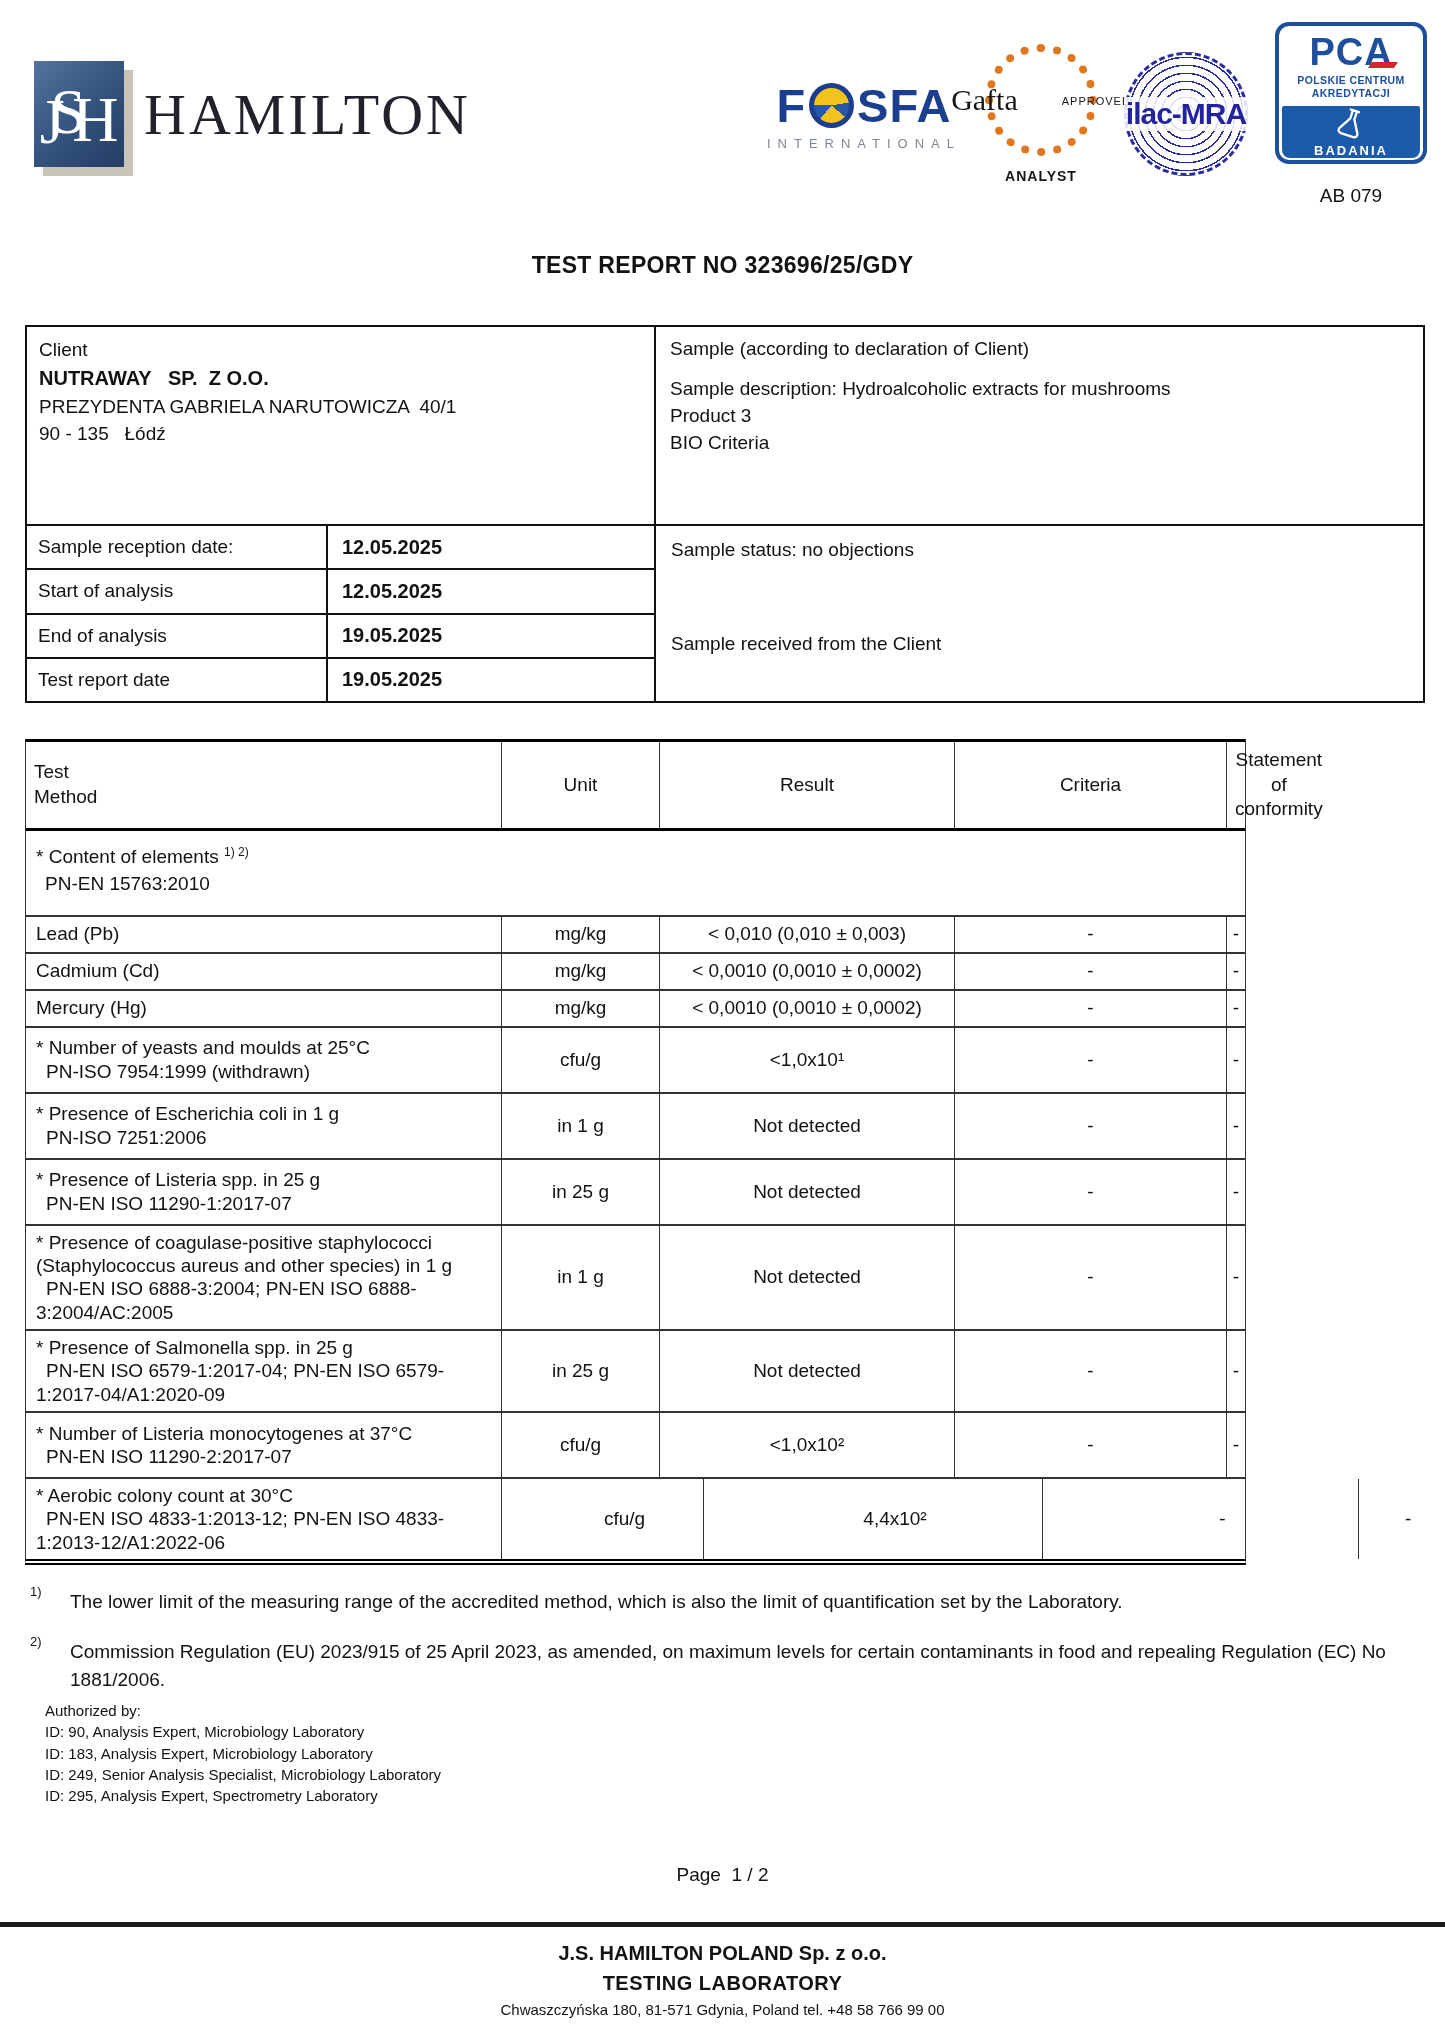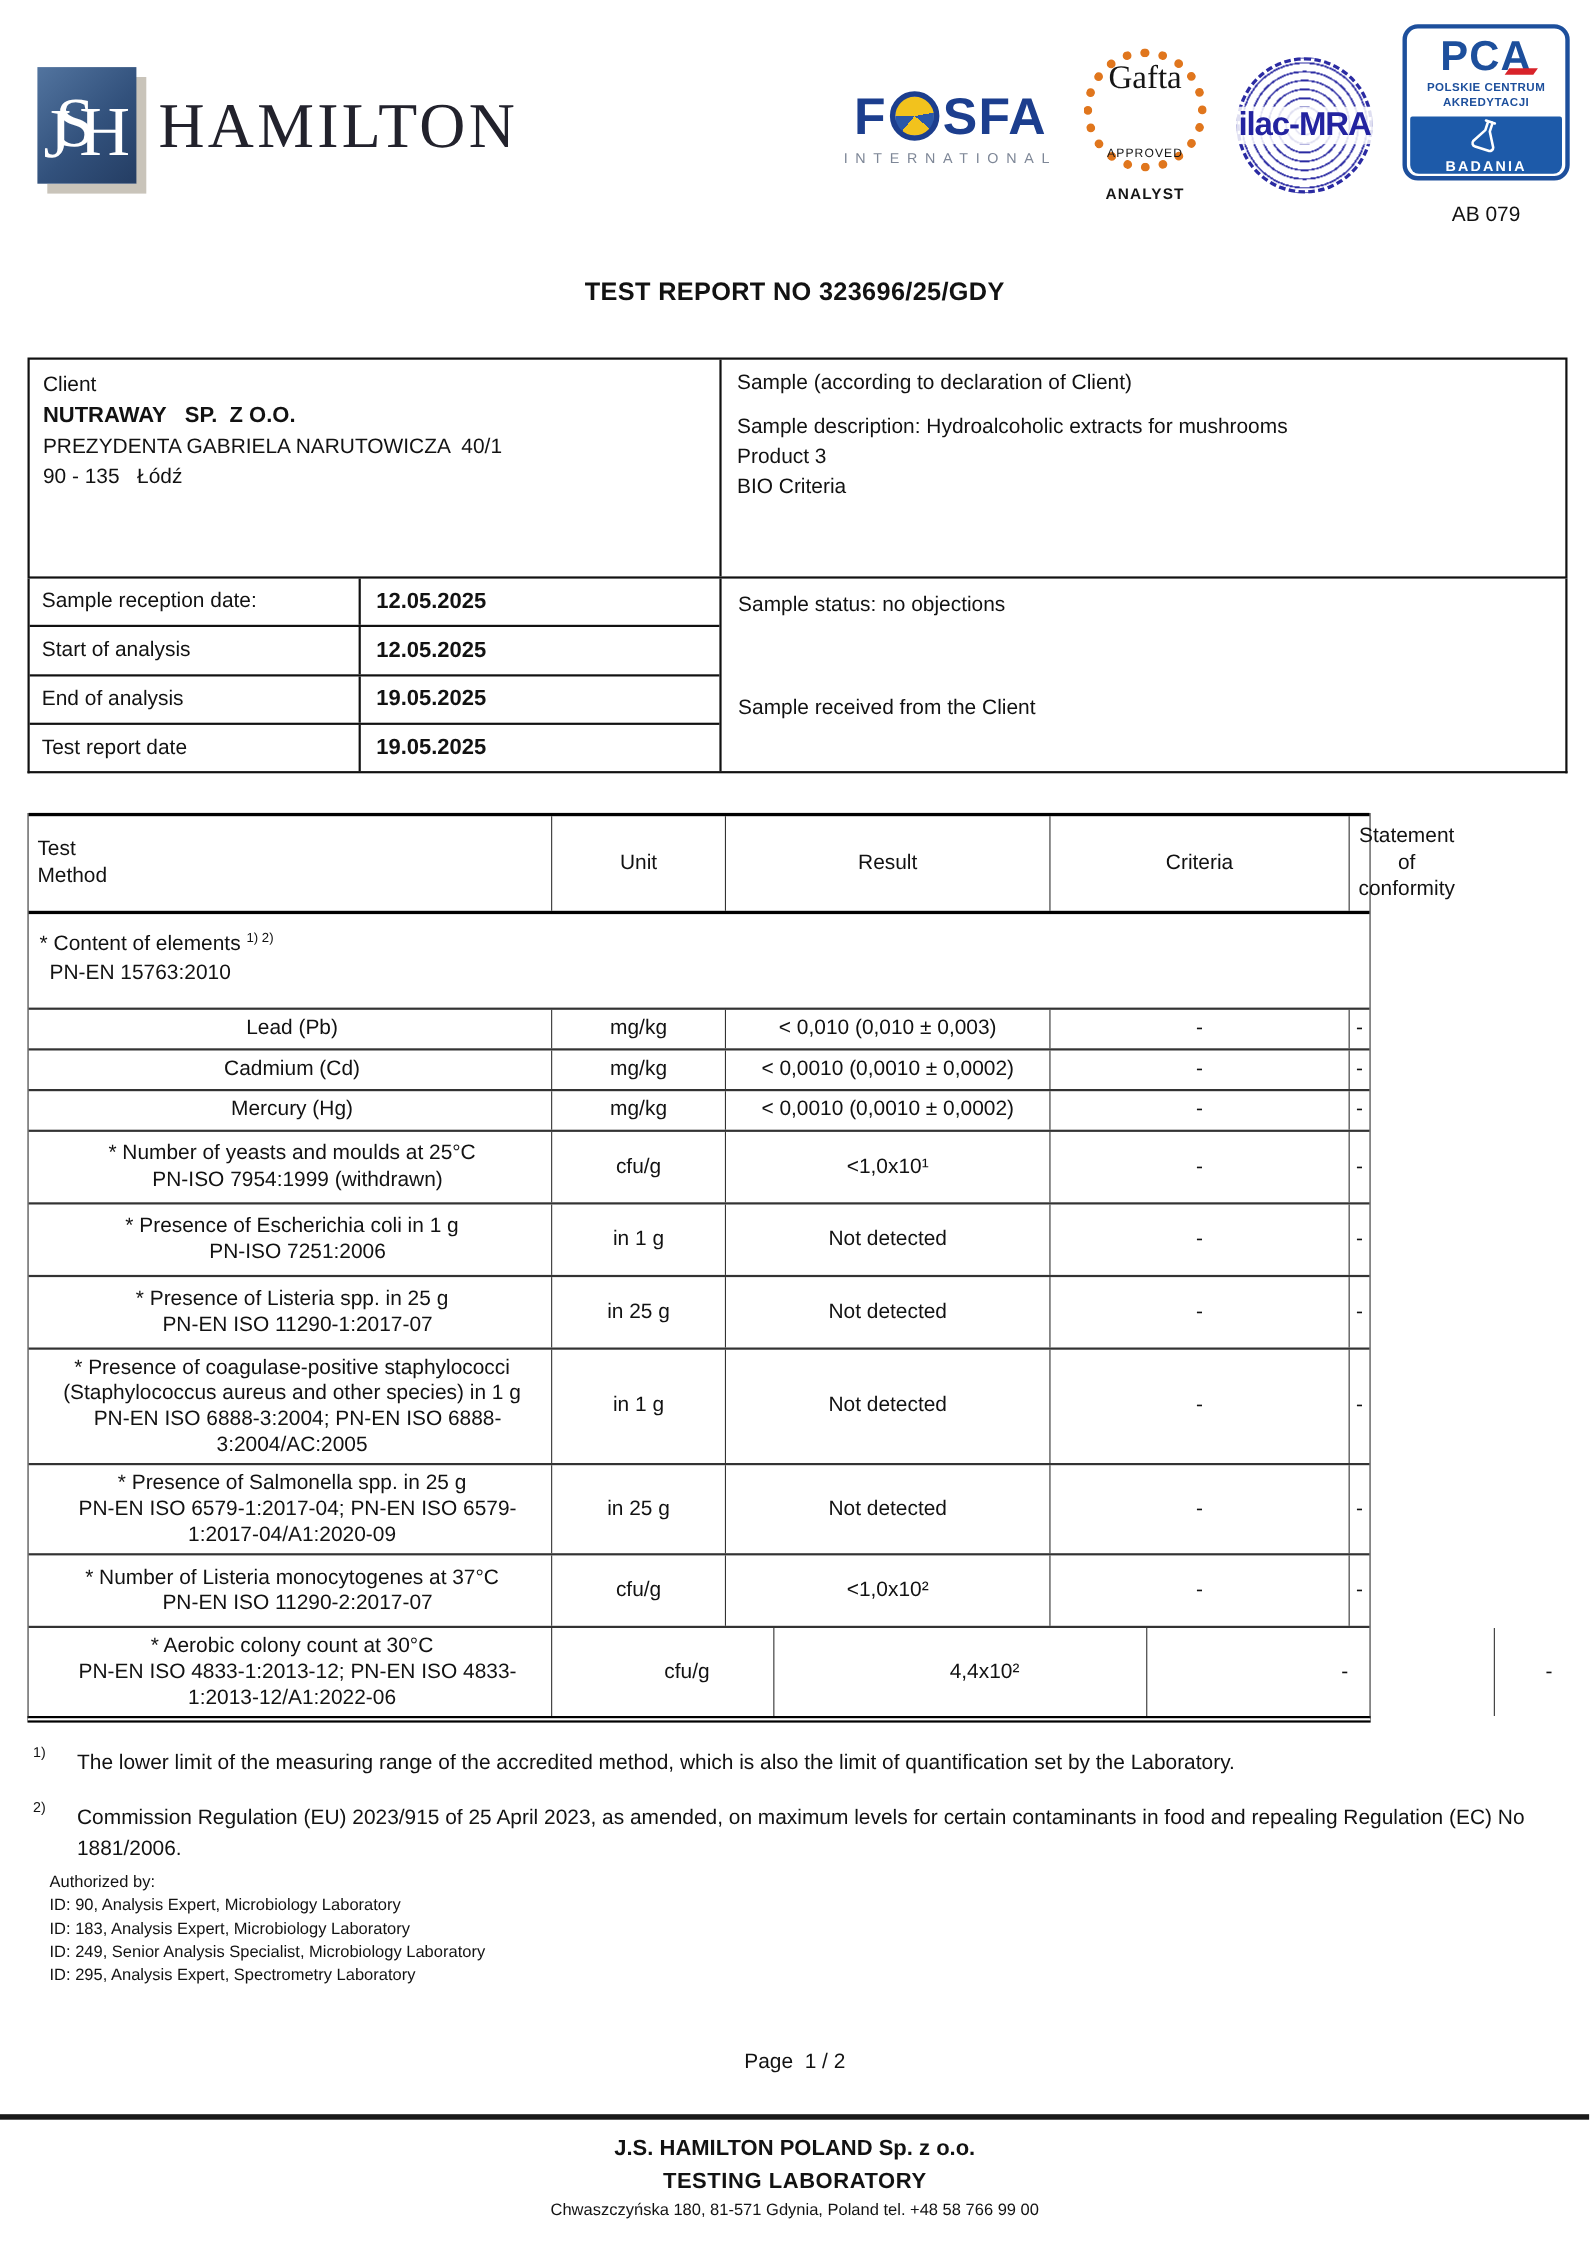--- a/index.html
+++ b/index.html
@@ -45,21 +45,21 @@
     background:
       conic-gradient(from 20deg, #f2c21d 0 60deg, #2a57a8 60deg 110deg, #f2c21d 110deg 200deg, #2a57a8 200deg 250deg, #f2c21d 250deg 360deg);
     margin: 0 3px;
   }
   .fosfa-sub { margin-top: 3px; color:#7e8797; font-size: 13px; letter-spacing: 7px; }
 
   .gafta { text-align:center; }
   .gafta-circle {
     width: 112px; height: 112px; border-radius: 50%;
     border: 8px dotted #e0761d;
-    display:flex; flex-direction:column; align-items:center; justify-content:center;
+    display:flex; flex-direction:row; align-items:center; justify-content:center;
     margin: 0 auto;
     gap: 44px;
   }
   .gafta-name { font-family:"Liberation Serif", serif; font-size: 30px; color:#161616; }
   .gafta-approved { font-size: 11px; letter-spacing: 1px; color:#161616; margin-top: 2px; }
   .gafta-analyst { margin-top: 12px; font-weight: bold; font-size: 14px; letter-spacing: 1px; color:#161616; }
 
   .ilac { position:relative; width: 130px; height: 130px; display:flex; align-items:center; justify-content:center; }
   .ilac-rings {
     position:absolute; inset: 3px; border-radius: 50%;
@@ -118,21 +118,21 @@
   }
   .rhead > div { border-right: 1.5px solid #333; min-height: 64px; display:flex; align-items:center; justify-content:center; text-align:center; font-size: 19px; padding: 6px 8px; line-height:1.3; }
   .rhead > div:last-child { border-right: none; }
   .rhead .h-test { justify-content:flex-start; text-align:left; }
   .section-row { padding: 13px 10px 17px 10px; border-bottom: 2px solid #333; font-size: 19px; line-height: 1.4; }
   .section-row .sup { font-size: 12px; vertical-align: super; }
   .section-method { padding-left: 9px; }
 
   .trow { display:grid; grid-template-columns: 476px 158px 295px 272px 1fr; border-bottom: 2px solid #333; }
   .trow:last-child { border-bottom: none; gap: 44px; }
-  .trow > div { border-right: 1.5px solid #333; text-align: center; }
+  .trow > div { border-right: 1.5px solid #333; }
   .trow > div:last-child { border-right: none; }
   .cm { padding: 5px 6px 5px 10px; font-size: 19px; display:flex; flex-direction:column; justify-content:center; line-height: 1.23; }
   .cc { display:flex; align-items:center; justify-content:center; font-size: 19px; text-align:center; padding: 2px; }
   .trow.rs > div { min-height: 35px; }
   .trow.rm > div { min-height: 64px; }
   .ind { padding-left: 10px; }
 
   
   .footnotes { margin: 23px 25px 0 30px; font-size: 19px; }
   .fnote { display:flex; margin-bottom: 21px; }

